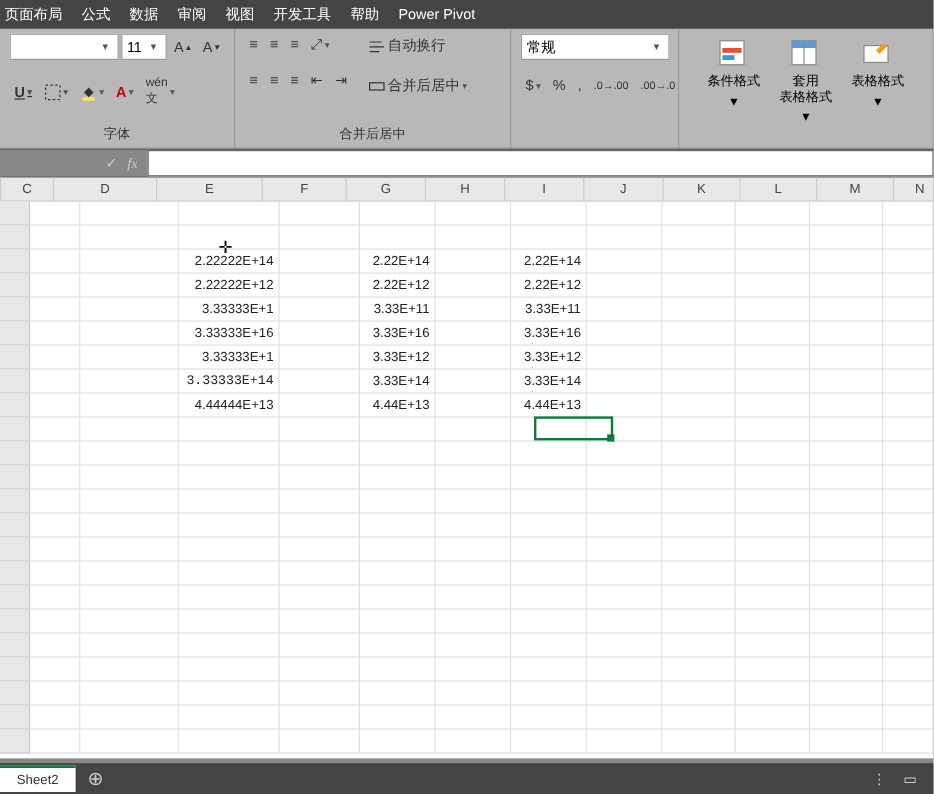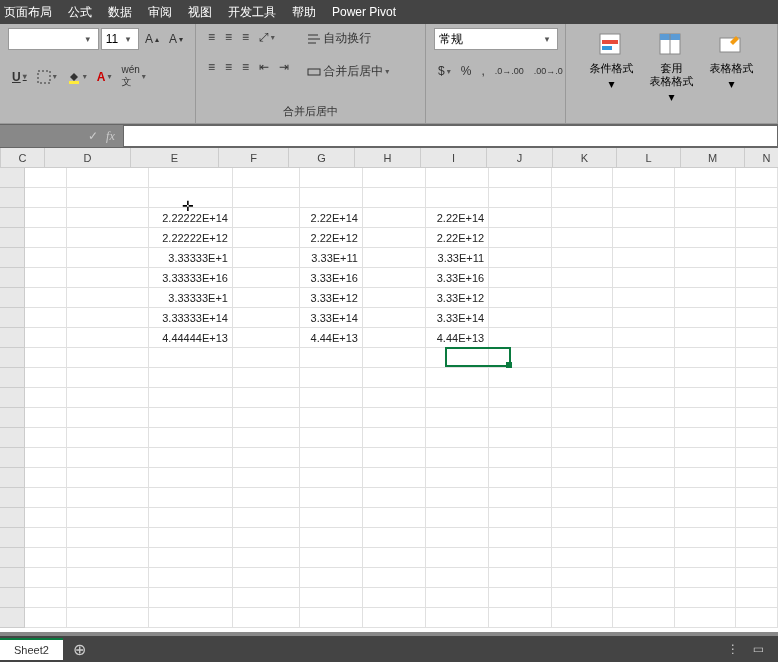--- a/index.html
+++ b/index.html
@@ -90,20 +90,21 @@
               <span style="color:#c00;font-weight:bold">A</span>
               <span class="dd">▾</span>
             </div>
           <div class="btn-sm">
               <span style="font-size:10px">wén<br>文</span>
               <span class="dd">▾</span>
             </div>
         </div>
       </div>
     </div>
+    <div class="ribbon-group-label">字体</div>
   </div>
 
   <div class="ribbon-group" style="width:230px">
     <div class="ribbon-controls">
       <div class="col-stack">
         <div class="row-btns">
           <div class="btn-sm">≡</div>
           <div class="btn-sm">≡</div>
           <div class="btn-sm">≡</div>
           <div class="btn-sm">⤢<span class="dd">▾</span></div>
@@ -317,21 +318,21 @@
       <div class="cell" style="width: 66px;"></div>
       <div class="cell" style="width: 64px;"></div>
       <div class="cell" style="width: 64px;"></div>
       <div class="cell" style="width: 64px;"></div>
       <div class="cell" style="width: 44px;"></div>
     </div>
     <div class="grid-row">
       <div class="rh"></div>
       <div class="cell" style="width: 44px;"></div>
       <div class="cell" style="width: 86px;"></div>
-      <div class="cell" style="width: 88px;">3.33333E+14</div>
+      <div class="cell" style="width: 88px; font-family: Liberation Mono, monospace;">3.33333E+14</div>
       <div class="cell" style="width: 70px;"></div>
       <div class="cell" style="width: 66px;">3.33E+14</div>
       <div class="cell" style="width: 66px;"></div>
       <div class="cell" style="width: 66px;">3.33E+14</div>
       <div class="cell" style="width: 66px;"></div>
       <div class="cell" style="width: 64px;"></div>
       <div class="cell" style="width: 64px;"></div>
       <div class="cell" style="width: 64px;"></div>
       <div class="cell" style="width: 44px;"></div>
     </div>

